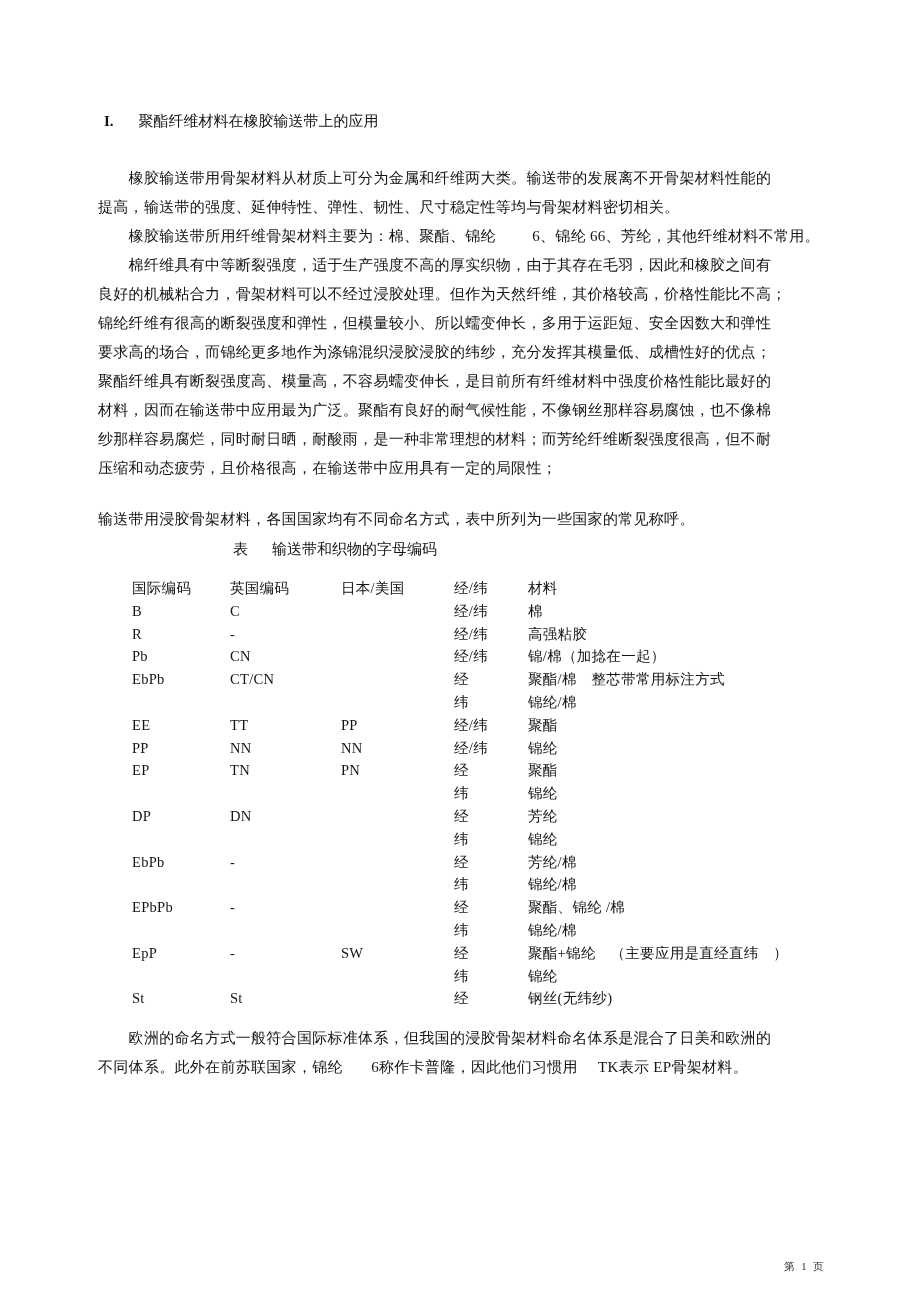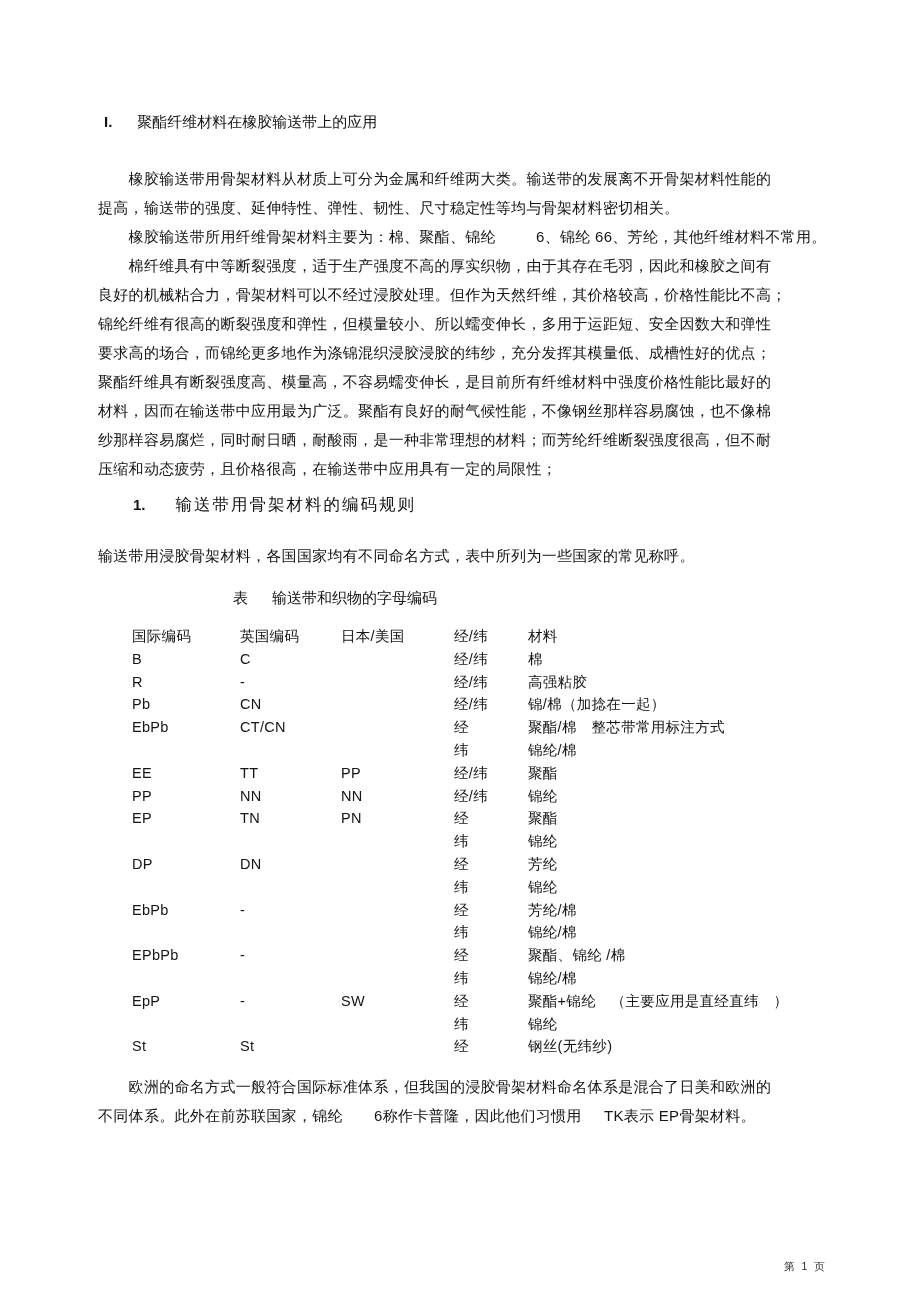--- a/index.html
+++ b/index.html
@@ -3,45 +3,45 @@
 <meta charset="utf-8">
 <style>
   * { margin: 0; padding: 0; box-sizing: border-box; }
   html, body { background: #ffffff; }
   .page {
     width: 920px;
     height: 1304px;
     background: #ffffff;
     position: relative;
     overflow: hidden;
-    font-family: Liberation Sans, sans-serif;
+    font-family: Liberation Serif, serif;
     color: #141414;
     padding: 107px 90px 0 98px;
   }
   .para {
     font-size: 15px;
     line-height: 29px;
     white-space: pre-wrap;
     letter-spacing: 0.3px;
   }
   .doc-title { font-size: 15px; line-height: 29px; padding-left: 6px; }
   .doc-title .num { font-weight: bold; margin-right: 25px; }
   #para1 { margin-top: 28px; }
   .headingA { margin-top: 41px; margin-left: 35px; font-size: 15px; line-height: 29px; }
   .headingA .num { font-weight: bold; margin-right: 21px; }
   .heading1 { margin-top: 7px; margin-left: 35px; font-size: 16.5px; line-height: 29px; letter-spacing: 2px; }
   .heading1 .num { font-weight: bold; font-size: 15px; letter-spacing: 0; margin-right: 30px; }
   #para4 { margin-top: 22px; }
-  .caption { margin-top: 13px; font-size: 15px; line-height: 29px; }
+  .caption { margin-top: 1px; font-size: 15px; line-height: 29px; }
   .caption .cap-label { margin-left: 135px; margin-right: 24px; }
   .codes-table { margin-top: 13px; margin-left: 34px; font-size: 14.5px; }
   .trow { height: 22.8px; position: relative; }
   .c { position: absolute; top: 0; line-height: 22.8px; white-space: pre; letter-spacing: 0.3px; }
   .c1 { left: 0; }
-  .c2 { left: 108px; }
+  .c2 { left: 98px; }
   .c3 { left: 209px; }
   .c4 { left: 322px; }
   .c5 { left: 396px; }
   #para5 { margin-top: 14px; }
   .footer {
     position: absolute;
     left: 784px;
     top: 1260px;
     font-size: 10.5px;
     letter-spacing: 2px;
@@ -63,23 +63,20 @@
   <div class="para" id="para3">　　棉纤维具有中等断裂强度，适于生产强度不高的厚实织物，由于其存在毛羽，因此和橡胶之间有
 良好的机械粘合力，骨架材料可以不经过浸胶处理。但作为天然纤维，其价格较高，价格性能比不高；
 锦纶纤维有很高的断裂强度和弹性，但模量较小、所以蠕变伸长，多用于运距短、安全因数大和弹性
 要求高的场合，而锦纶更多地作为涤锦混织浸胶浸胶的纬纱，充分发挥其模量低、成槽性好的优点；
 聚酯纤维具有断裂强度高、模量高，不容易蠕变伸长，是目前所有纤维材料中强度价格性能比最好的
 材料，因而在输送带中应用最为广泛。聚酯有良好的耐气候性能，不像钢丝那样容易腐蚀，也不像棉
 纱那样容易腐烂，同时耐日晒，耐酸雨，是一种非常理想的材料；而芳纶纤维断裂强度很高，但不耐
 压缩和动态疲劳，且价格很高，在输送带中应用具有一定的局限性；</div>
 
 
-  <div class="heading1">
-    <span class="num">1.</span><span>输送带用骨架材料的编码规则</span>
-  </div>
 
   <div class="para" id="para4">输送带用浸胶骨架材料，各国国家均有不同命名方式，表中所列为一些国家的常见称呼。</div>
 
   <div class="caption">
     <span class="cap-label">表</span><span>输送带和织物的字母编码</span>
   </div>
 
   <div class="codes-table">
       <div class="trow">
         <span class="c c1">国际编码</span>

